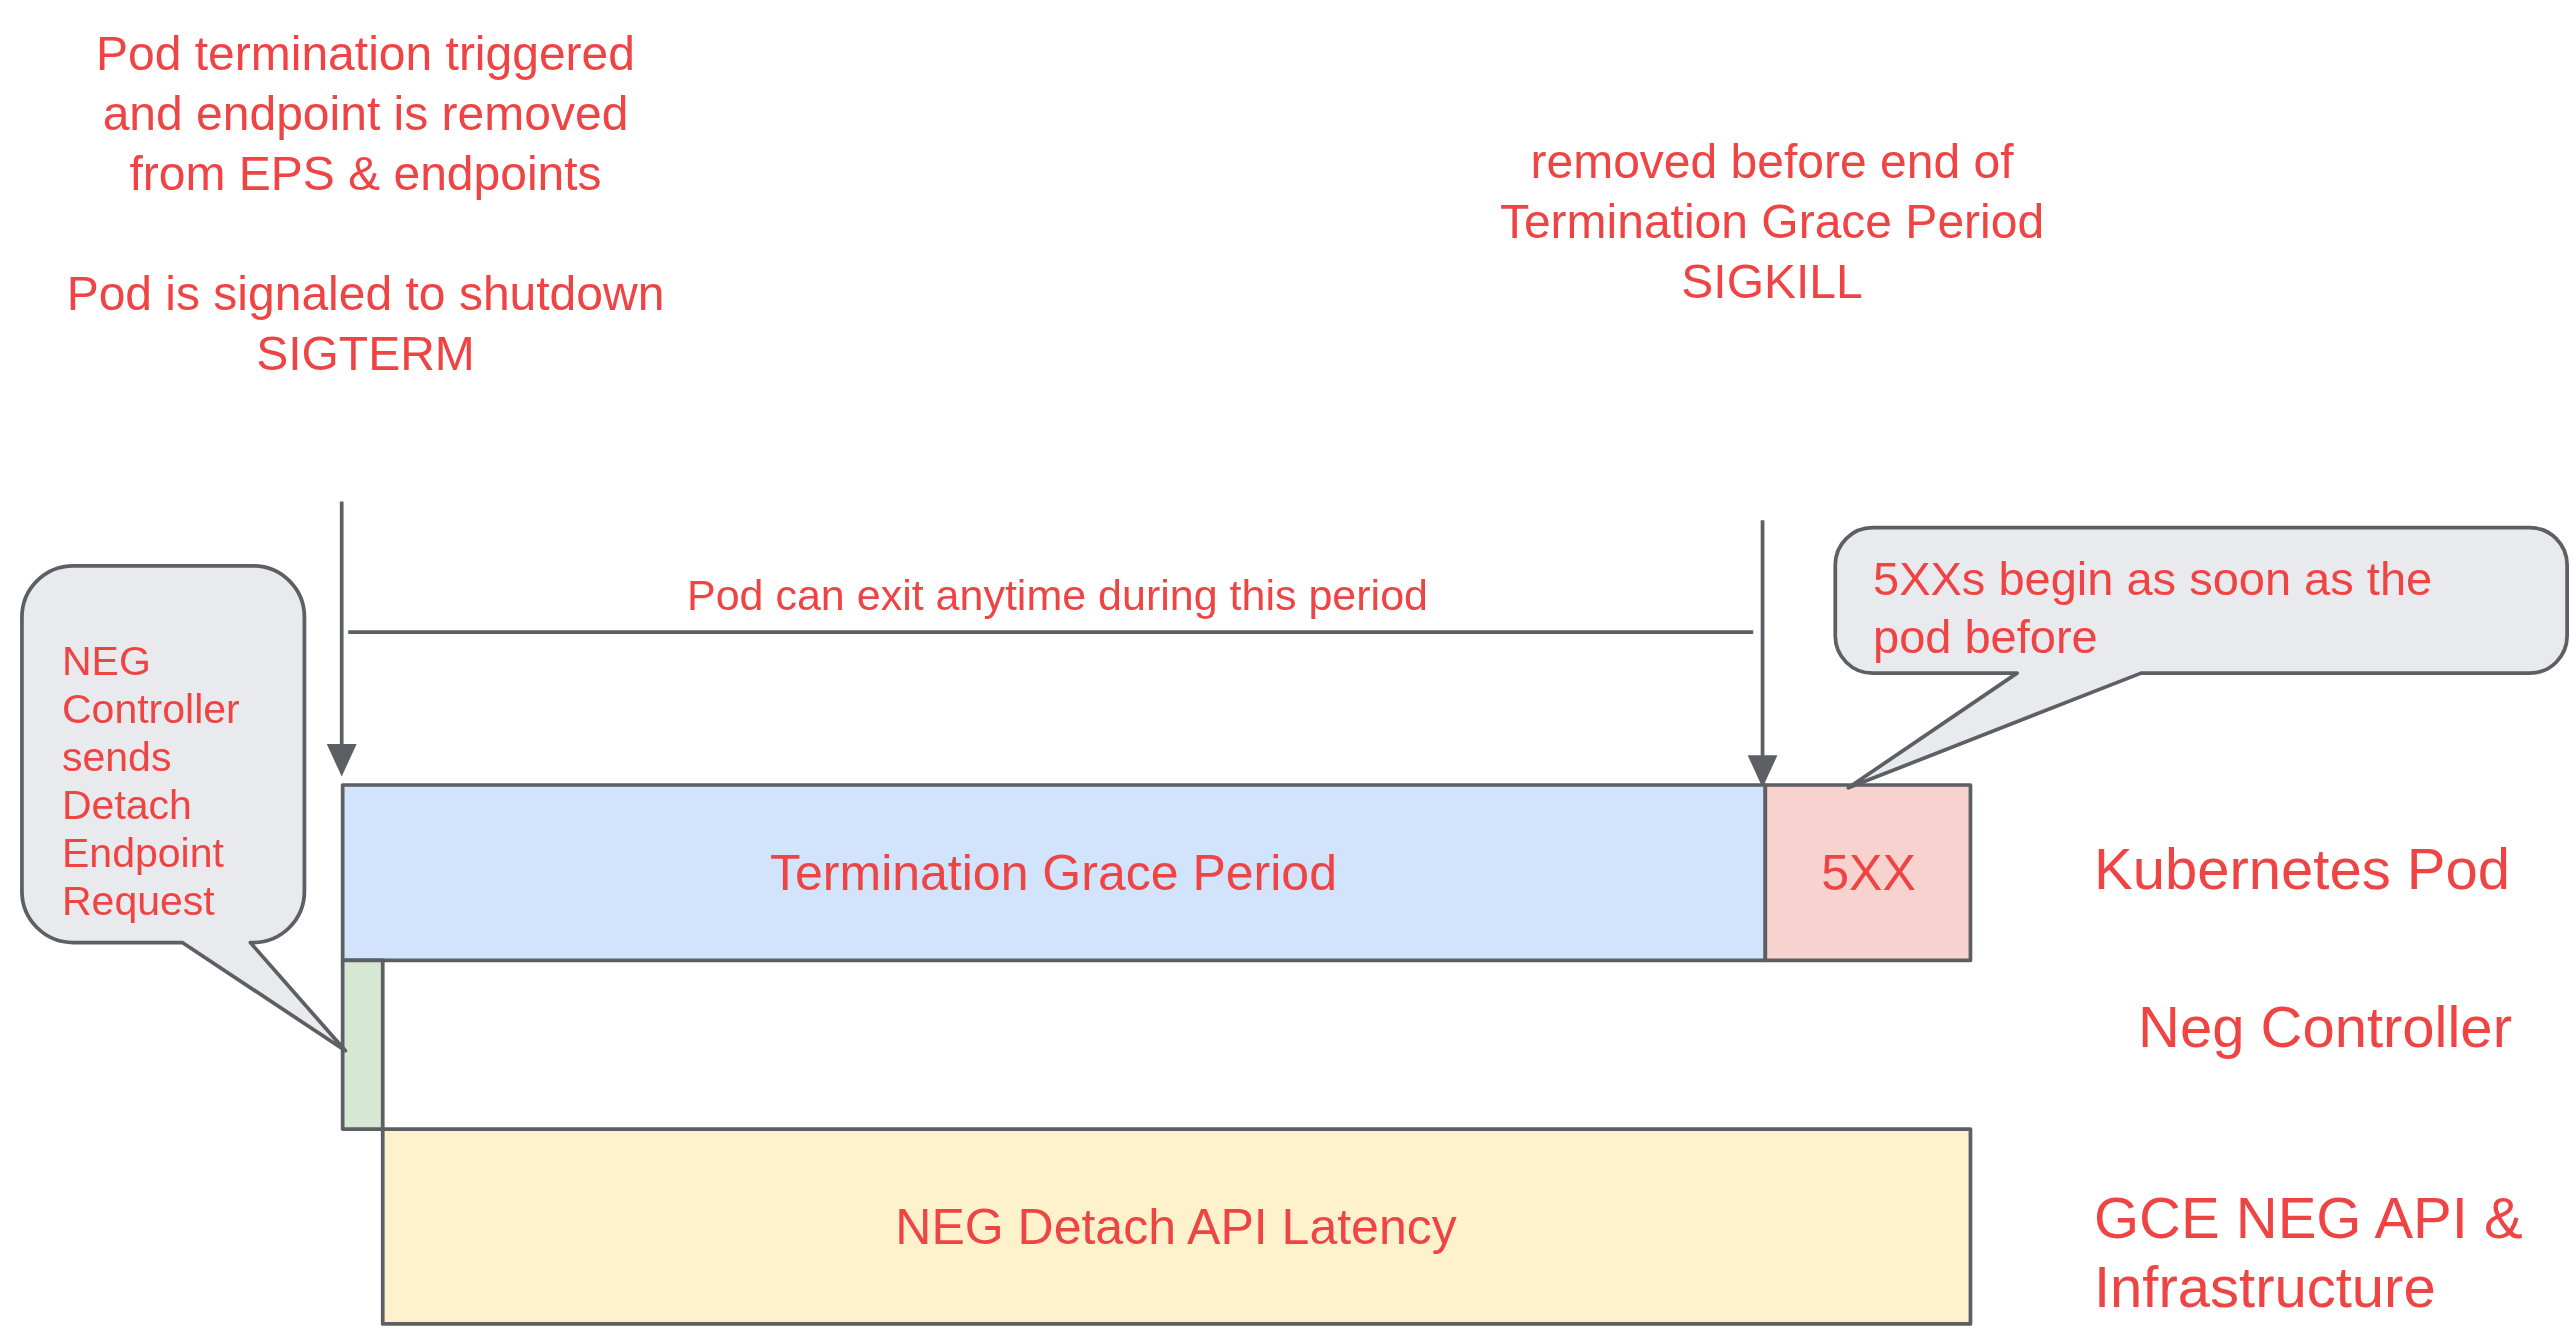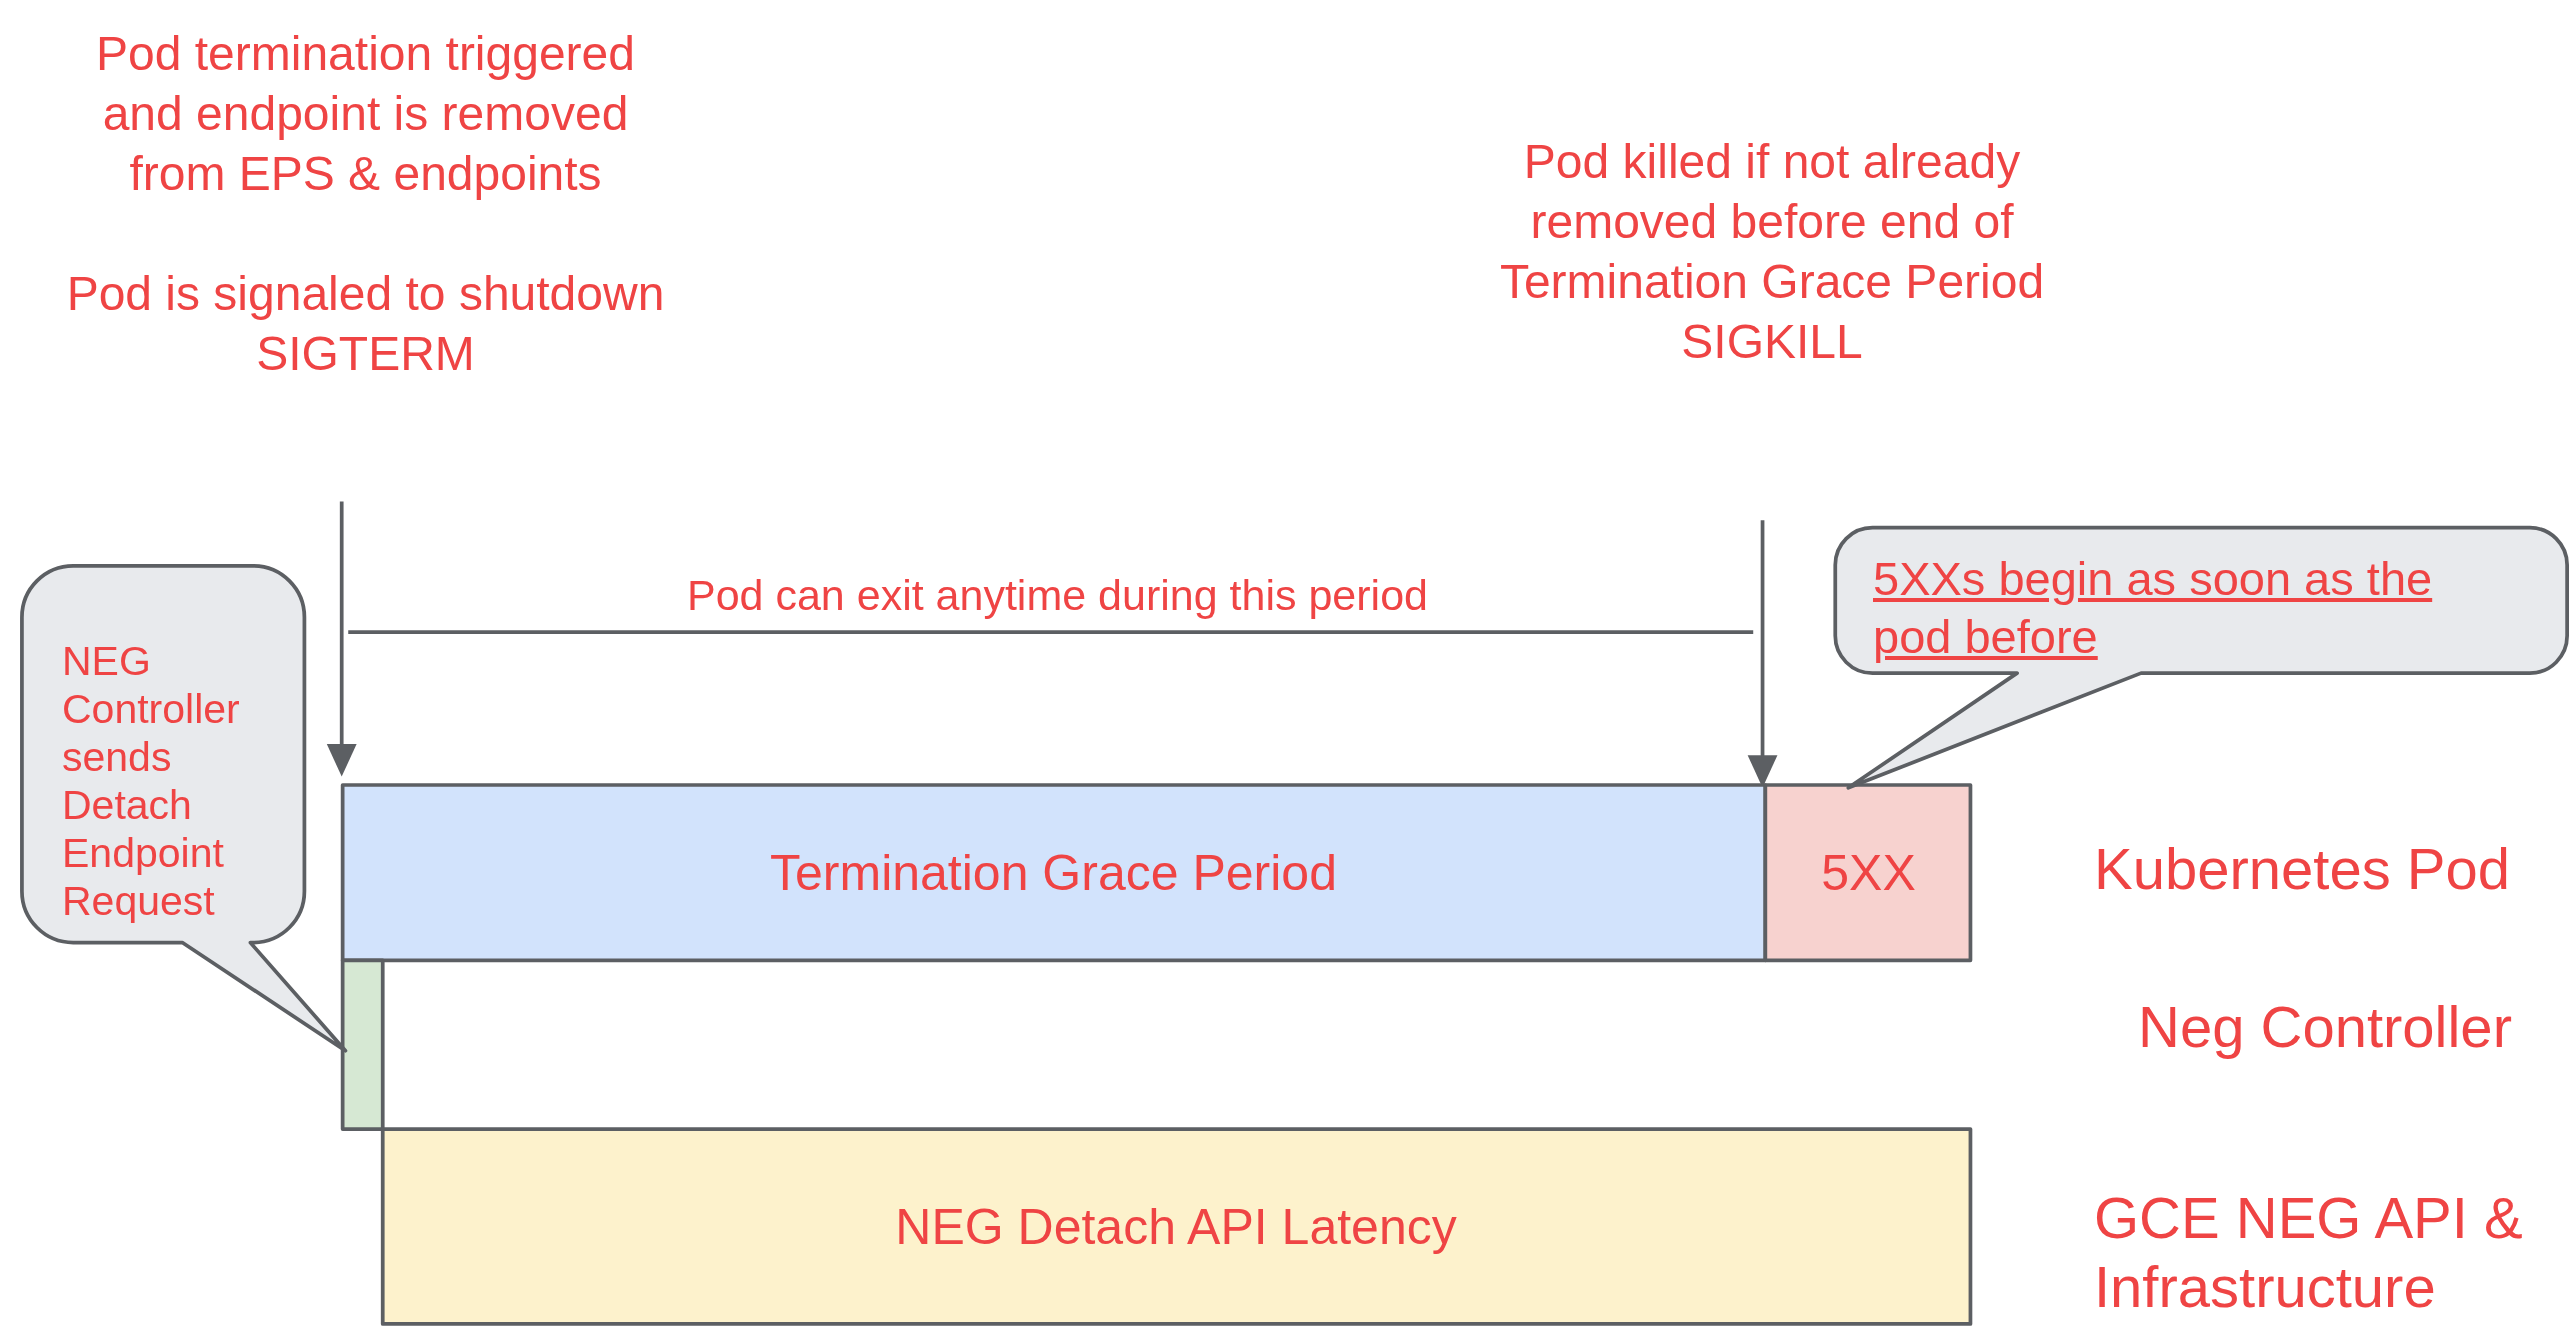--- a/index.html
+++ b/index.html
@@ -83,21 +83,20 @@
     <div>and endpoint is removed</div>
     <div>from EPS &amp; endpoints</div>
   </div>
 
   <div class="txt note" style="left:-7.5px; top:264px; width:746px;">
     <div>Pod is signaled to shutdown</div>
     <div>SIGTERM</div>
   </div>
 
   <div class="txt note" style="left:1399px; top:132px; width:746px;">
-    <div>Pod killed if not already</div>
     <div>removed before end of</div>
     <div>Termination Grace Period</div>
     <div>SIGKILL</div>
   </div>
 
   <div class="txt measure-label" style="left:687px; top:567px; width:746px;">Pod can exit anytime during this period</div>
 
   <div class="txt bar-label" style="left:342px; top:785px; width:1423px; height:175px;">Termination Grace Period</div>
   <div class="txt bar-label" style="left:1766px; top:785px; width:205px; height:175px;">5XX</div>
   <div class="txt bar-label" style="left:382px; top:1129px; width:1588px; height:195px;text-align:right;">NEG Detach API Latency</div>
@@ -111,19 +110,19 @@
 
   <div class="txt callout-text-left" style="left:62px; top:614px;margin-top:23px;">
     <div>NEG</div>
     <div>Controller</div>
     <div>sends</div>
     <div>Detach</div>
     <div>Endpoint</div>
     <div>Request</div>
   </div>
 
-  <div class="txt callout-text-right" style="left:1873px; top:550px;text-decoration:underline;">
+  <div class="txt callout-text-right" style="left:1873px; top:550px;">
     <div>5XXs begin as soon as the</div>
     <div>pod before</div>
   </div>
 
 </div>
 
 
 </body></html>

